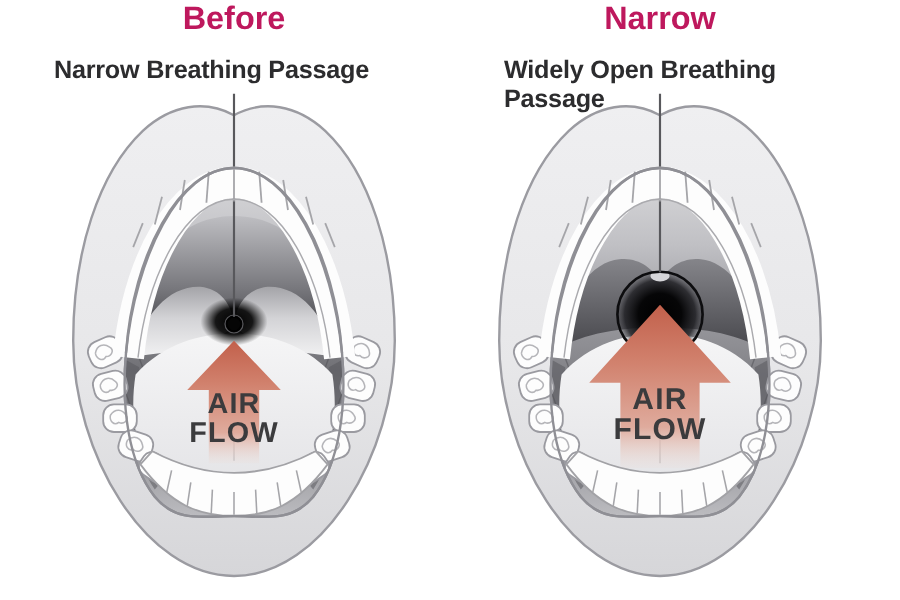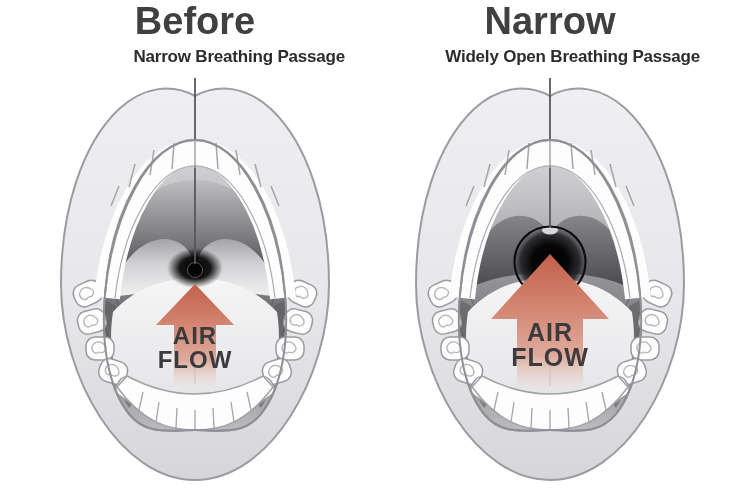--- a/index.html
+++ b/index.html
@@ -3,32 +3,32 @@
 <meta charset="utf-8">
 <style>
   html,body{margin:0;padding:0;}
   body{
     width:750px;height:500px;overflow:hidden;background:#ffffff;
     font-family:"Liberation Sans", sans-serif;
     position:relative;
   }
   .panel-title{
     position:absolute;top:0px;width:280px;text-align:center;
-    font-size:38px;font-weight:bold;color:#404040;letter-spacing:0px;
+    font-size:27px;font-weight:bold;color:#be185d;letter-spacing:0px;
   }
   .panel-subtitle{
-    position:absolute;top:47px;width:300px;text-align:right;
-    font-size:17px;font-weight:bold;color:#2c2c2e;letter-spacing:-0.2px;
+    position:absolute;top:47px;width:300px;text-align:left;
+    font-size:21px;font-weight:bold;color:#2c2c2e;letter-spacing:-0.2px;
   }
   .mouth-svg{position:absolute;top:78px;width:280px;height:414px;}
   #title-before{left:55px;}
   #subtitle-before{left:45px;}
   #svg-before{left:55px;}
   #title-after{left:410px;}
-  #subtitle-after{left:400px;}
+  #subtitle-after{left:420px;}
   #svg-after{left:410px;}
   svg text.airflow{
     font-family:"Liberation Sans", sans-serif;
     font-weight:bold;fill:#3b3b3d;letter-spacing:1px;
   }
 </style>
 </head>
 <body>
 
 <div id="title-before" class="panel-title">Before</div>

